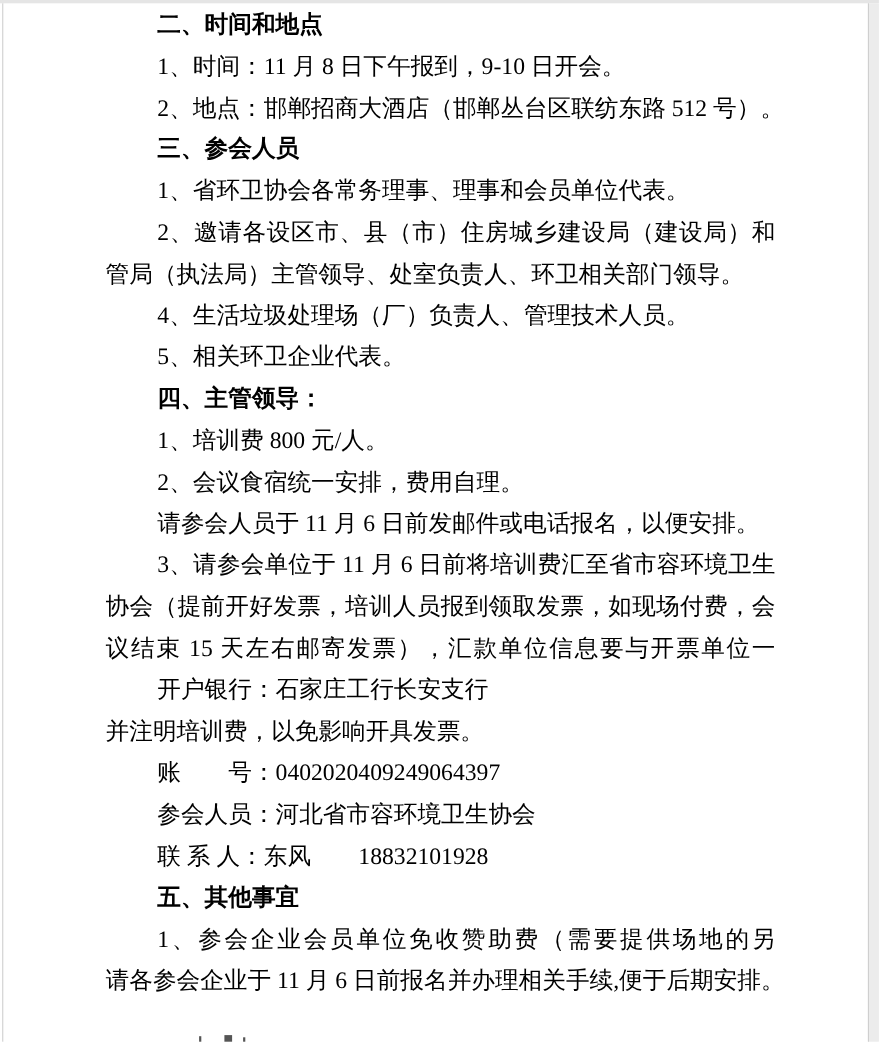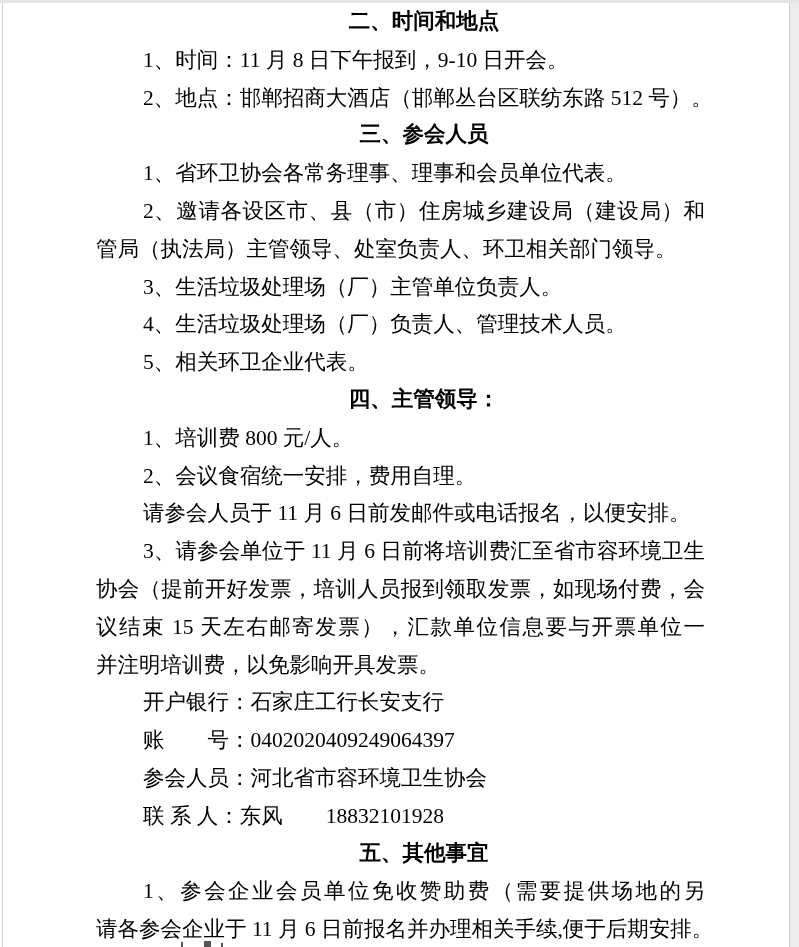--- a/index.html
+++ b/index.html
@@ -46,22 +46,21 @@
   .line {
     height: 37.8px;
     white-space: nowrap;
     overflow: hidden;
   }
   .indent {
     padding-left: 47px;
   }
   .heading {
     font-weight: 700;
-    font-family: Liberation Mono, monospace;
-    text-align: center;
+    font-family: Liberation Sans, sans-serif;
   }
   .just {
     white-space: normal;
     text-align: justify;
     text-align-last: justify;
     text-justify: inter-character;
   }
   .clip-marks { position: absolute; top: 0; left: 0; }
   .clip-marks i {
     position: absolute;
@@ -80,32 +79,31 @@
 <div class="right-gutter"></div>
 
 <div class="doc">
   <div class="line indent heading">二、时间和地点</div>
   <div class="line indent">1、时间：11 月 8 日下午报到，9-10 日开会。</div>
   <div class="line indent">2、地点：邯郸招商大酒店（邯郸丛台区联纺东路 512 号）。</div>
   <div class="line indent heading">三、参会人员</div>
   <div class="line indent">1、省环卫协会各常务理事、理事和会员单位代表。</div>
   <div class="line indent just">2、邀请各设区市、县（市）住房城乡建设局（建设局）和城</div>
   <div class="line">管局（执法局）主管领导、处室负责人、环卫相关部门领导。</div>
-  <div class="line indent">3、生活垃圾处理场（厂）主管单位负责人。</div>
   <div class="line indent">4、生活垃圾处理场（厂）负责人、管理技术人员。</div>
   <div class="line indent">5、相关环卫企业代表。</div>
   <div class="line indent heading">四、主管领导：</div>
   <div class="line indent">1、培训费 800 元/人。</div>
   <div class="line indent">2、会议食宿统一安排，费用自理。</div>
   <div class="line indent">请参会人员于 11 月 6 日前发邮件或电话报名，以便安排。</div>
   <div class="line indent just">3、请参会单位于 11 月 6 日前将培训费汇至省市容环境卫生</div>
   <div class="line just">协会（提前开好发票，培训人员报到领取发票，如现场付费，会</div>
   <div class="line just">议结束 15 天左右邮寄发票），汇款单位信息要与开票单位一致，</div>
+  <div class="line indent">开户银行：石家庄工行长安支行</div>
   <div class="line">并注明培训费，以免影响开具发票。</div>
-  <div class="line indent">开户银行：石家庄工行长安支行</div>
   <div class="line indent">账　　号：0402020409249064397</div>
   <div class="line indent">参会人员：河北省市容环境卫生协会</div>
   <div class="line indent">联 系 人：东风　　18832101928</div>
   <div class="line indent heading">五、其他事宜</div>
   <div class="line indent just">1、参会企业会员单位免收赞助费（需要提供场地的另议）。</div>
   <div class="line">请各参会企业于 11 月 6 日前报名并办理相关手续,便于后期安排。</div>
 </div>
 
 <div class="clip-marks">
   <i class="m1"></i>

